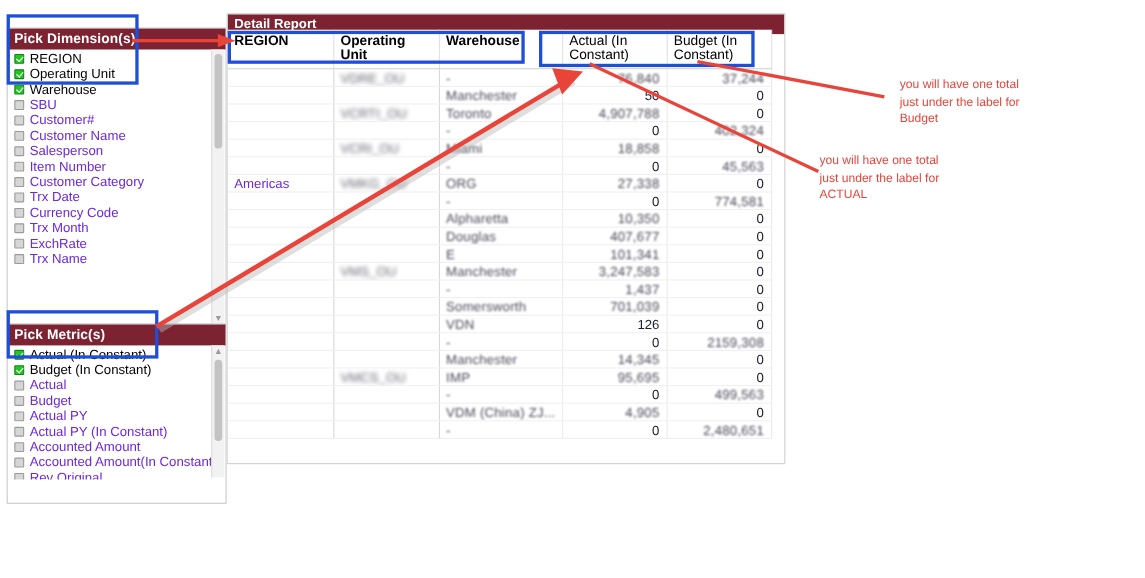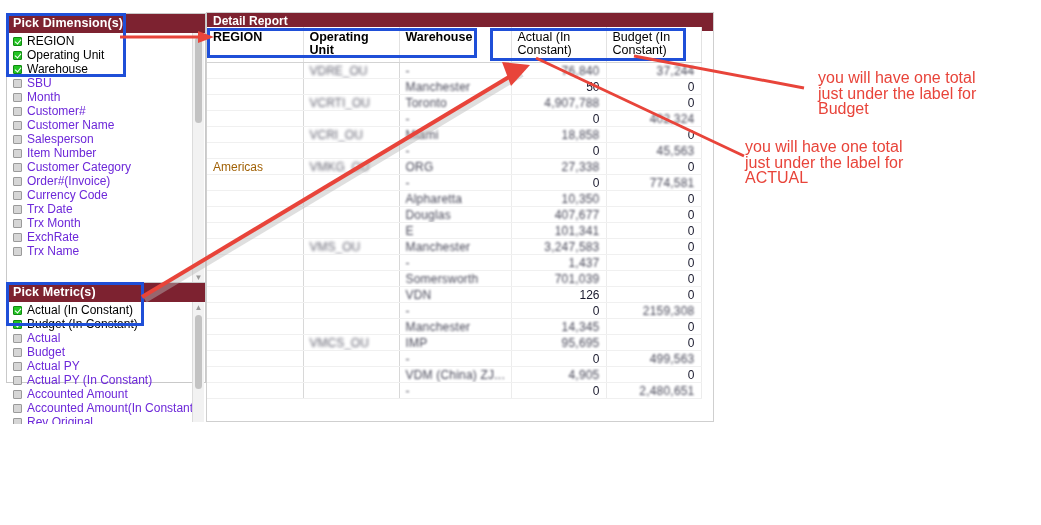--- a/index.html
+++ b/index.html
@@ -12,20 +12,21 @@
     position:relative;
     overflow:hidden;
   }
 
   
   .panel{
     position:absolute;
     background:#ffffff;
     border:1px solid #c9c9c9;
     box-sizing:border-box;
+    margin-top:12px;
   }
   .panel-title{
     background:#7d2230;
     color:#ffffff;
     font-weight:bold;
     font-size:12.5px;
     padding:2px 6px 3px 6px;
     letter-spacing:0.1px;
     line-height:14px;
     box-sizing:border-box;
@@ -153,21 +154,21 @@
     border-bottom:1px solid #f0f0f0;
     vertical-align:middle;
     white-space:nowrap;
     overflow:hidden;
     color:#1a1a2e;
     font-size:12px;
   }
   table.grid td.r{text-align:right;}
   table.grid td.reg{
     border-right:1px solid #d8d8d8;
-    color:#a16207;
+    color:#6d28d9;
   }
   table.grid td.ou{
     border-right:1px solid #d8d8d8;
   }
   .col-region{width:96px;}
   .col-ou{width:96px;}
   .col-wh{width:112px;}
   .col-act{width:95px;}
   .col-bud{width:95px;}
 
@@ -179,21 +180,21 @@
   }
   .blur2{
     filter:blur(1.7px);
     opacity:.7;
   }
 
   
   .note{
     position:absolute;
     color:#e8443a;
-    font-size:16px;
+    font-size:11px;
     line-height:15.5px;
     white-space:pre-line;
     font-family:"Liberation Sans", sans-serif;
   }
   .arrow{position:absolute;pointer-events:none;}
 </style>
 </head>
 <body>
 
 <div class="panel" id="dim-panel" style="left:6px;top:13px;width:200px;height:270px;">
@@ -210,74 +211,66 @@
       <div class="opt sel">
         <span class="cb on"></span>
         <span>Warehouse</span>
       </div>
       <div class="opt">
         <span class="cb"></span>
         <span>SBU</span>
       </div>
       <div class="opt">
         <span class="cb"></span>
-        <span>Month</span>
-      </div>
-      <div class="opt">
-        <span class="cb"></span>
         <span>Customer#</span>
       </div>
       <div class="opt">
         <span class="cb"></span>
         <span>Customer Name</span>
       </div>
       <div class="opt">
         <span class="cb"></span>
         <span>Salesperson</span>
       </div>
       <div class="opt">
         <span class="cb"></span>
         <span>Item Number</span>
       </div>
       <div class="opt">
         <span class="cb"></span>
         <span>Customer Category</span>
       </div>
       <div class="opt">
         <span class="cb"></span>
-        <span>Order#(Invoice)</span>
+        <span>Trx Date</span>
       </div>
       <div class="opt">
         <span class="cb"></span>
         <span>Currency Code</span>
-      </div>
-      <div class="opt">
-        <span class="cb"></span>
-        <span>Trx Date</span>
       </div>
       <div class="opt">
         <span class="cb"></span>
         <span>Trx Month</span>
       </div>
       <div class="opt">
         <span class="cb"></span>
         <span>ExchRate</span>
       </div>
       <div class="opt">
         <span class="cb"></span>
         <span>Trx Name</span>
       </div>
     </div>
   <div class="sbar" style="top:19px;height:250px;">
     <div class="thumb" style="top:4px;height:86px;"></div>
     <div class="arr" style="bottom:0;">▼</div>
   </div>
 </div>
 
-<div class="panel" id="met-panel" style="left:6px;top:282px;width:200px;height:101px;">
+<div class="panel" id="met-panel" style="left:6px;top:282px;width:200px;height:164px;">
   <div class="panel-title">Pick Metric(s)</div>
   <div class="list" style="height:122px;overflow:hidden;">
       <div class="opt sel">
         <span class="cb on"></span>
         <span>Actual (In Constant)</span>
       </div>
       <div class="opt sel">
         <span class="cb on"></span>
         <span>Budget (In Constant)</span>
       </div>

